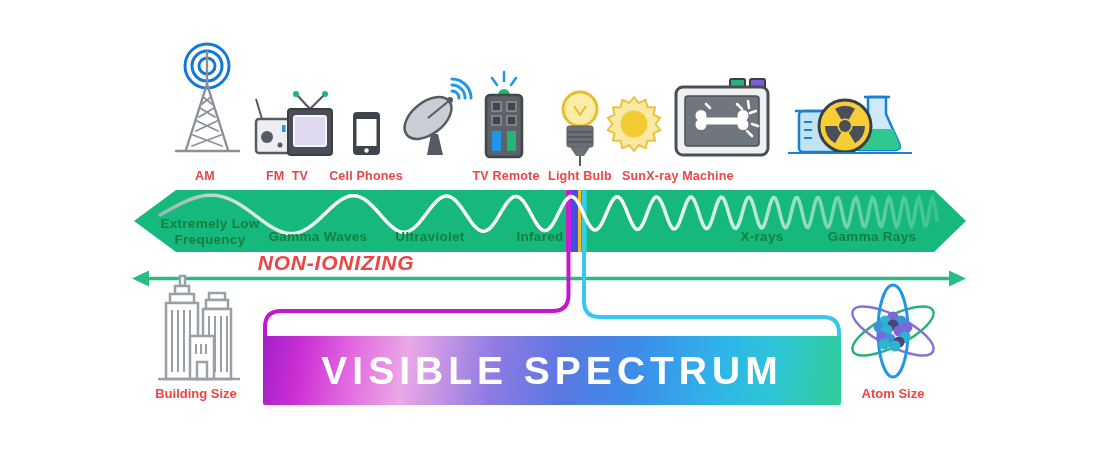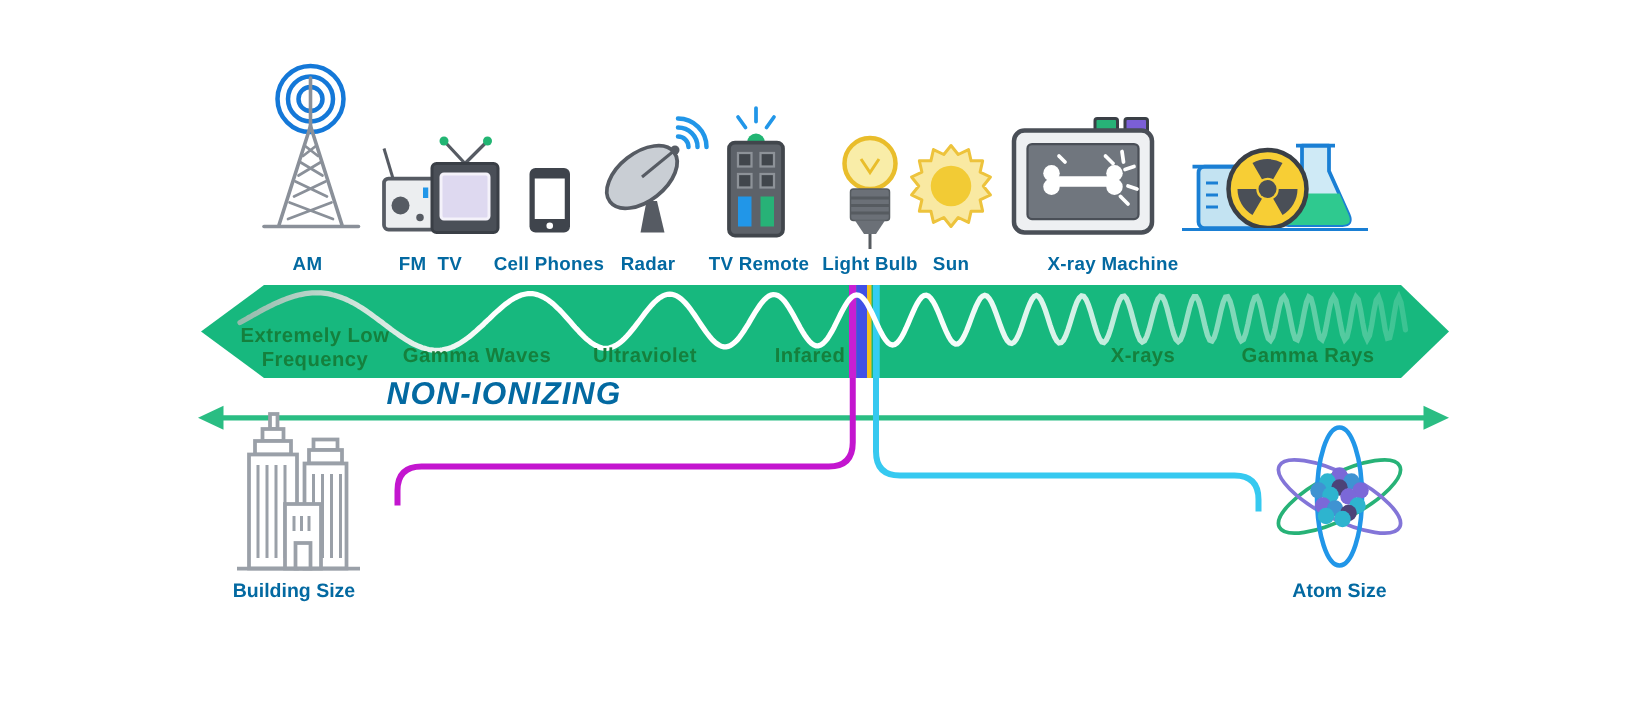--- a/index.html
+++ b/index.html
@@ -1,21 +1,21 @@
 <!DOCTYPE html>
 <html><head>
 <meta charset="utf-8">
 <style>
   html,body{margin:0;padding:0;background:#fff;}
   .canvas{
     position:relative;width:1100px;height:471px;background:#ffffff;overflow:hidden;
     font-family:"Liberation Sans","DejaVu Sans",sans-serif;
   }
   svg.decor{position:absolute;left:0;top:0;}
-  .lbl{position:absolute;text-align:center;color:#0369a1;font-weight:700;}
+  .lbl{position:absolute;text-align:center;color:#ef4444;font-weight:700;}
   .dev{top:169px;width:180px;font-size:12.5px;letter-spacing:.2px;white-space:pre;}
   .seg{top:229px;width:180px;font-size:13.5px;color:#15803d;letter-spacing:.3px;}
   .seg.elf{top:216px;width:130px;line-height:1.15;}
   .axis-lbl{top:251px;width:300px;font-size:21px;font-weight:800;letter-spacing:.8px;font-style:italic;}
   .scale-lbl{top:386px;width:180px;font-size:13px;}
   .banner{
     position:absolute;left:263px;top:336px;width:578px;height:69px;border-radius:2px;
     background:linear-gradient(100deg,#a21fc9 0%,#cb2fd4 7%,#e36be0 16%,#eaa8e7 25%,#8f7ae2 40%,#5a78e2 52%,#3d8de8 64%,#2fb4e8 78%,#2cc4d8 87%,#2fcd96 100%);
     display:flex;align-items:center;justify-content:center;
   }
@@ -209,31 +209,33 @@
           <circle cx="6" cy="11" r="5.5" fill="#4c4378"></circle>
           <circle cx="-9" cy="13" r="5.5" fill="#2eb4cf"></circle>
           <circle cx="2" cy="15" r="5.5" fill="#2eb4cf"></circle>
         </g>
     </g>
   </svg>
 
   <div class="lbl dev" style="left:115px">AM</div>
   <div class="lbl dev" style="left:197px">FM  TV</div>
   <div class="lbl dev" style="left:276px">Cell Phones</div>
-  <div class="lbl dev" style="left:342px">Radar</div>
   <div class="lbl dev" style="left:490px">Light Bulb</div>
   <div class="lbl dev" style="left:416px">TV Remote</div>
   <div class="lbl dev" style="left:544px">Sun</div>
-  <div class="lbl dev" style="left:652px">X-ray Machine</div>
+  <div class="lbl dev" style="left:600px">X-ray Machine</div>
 
   <div class="lbl seg elf" style="left:145px">Extremely Low Frequency</div>
   <div class="lbl seg" style="left:228px">Gamma Waves</div>
   <div class="lbl seg" style="left:340px">Ultraviolet</div>
   <div class="lbl seg" style="left:450px">Infared</div>
   <div class="lbl seg" style="left:672px">X-rays</div>
   <div class="lbl seg" style="left:782px">Gamma Rays</div>
 
   <div class="lbl axis-lbl" style="left:186px">NON-IONIZING</div>
 
+  <div class="banner">
+    <span class="banner-text">VISIBLE SPECTRUM</span>
+  </div>
 
   <div class="lbl scale-lbl" style="left:106px">Building Size</div>
   <div class="lbl scale-lbl" style="left:803px">Atom Size</div>
 </div>
 
 </body></html>

